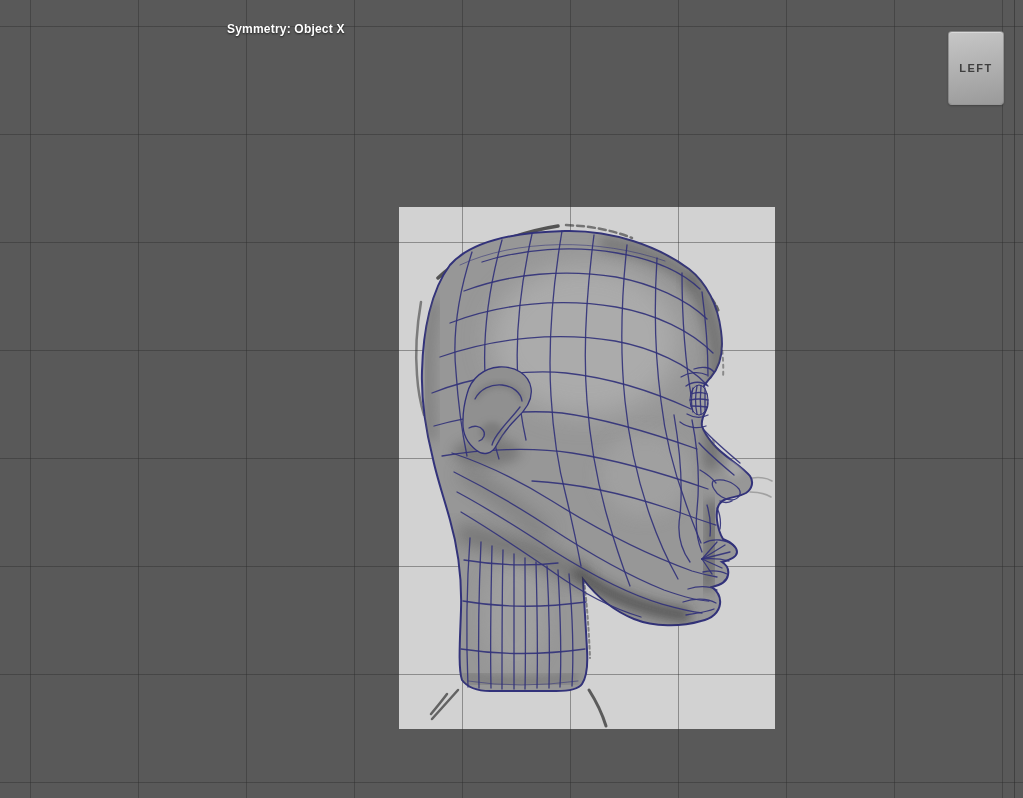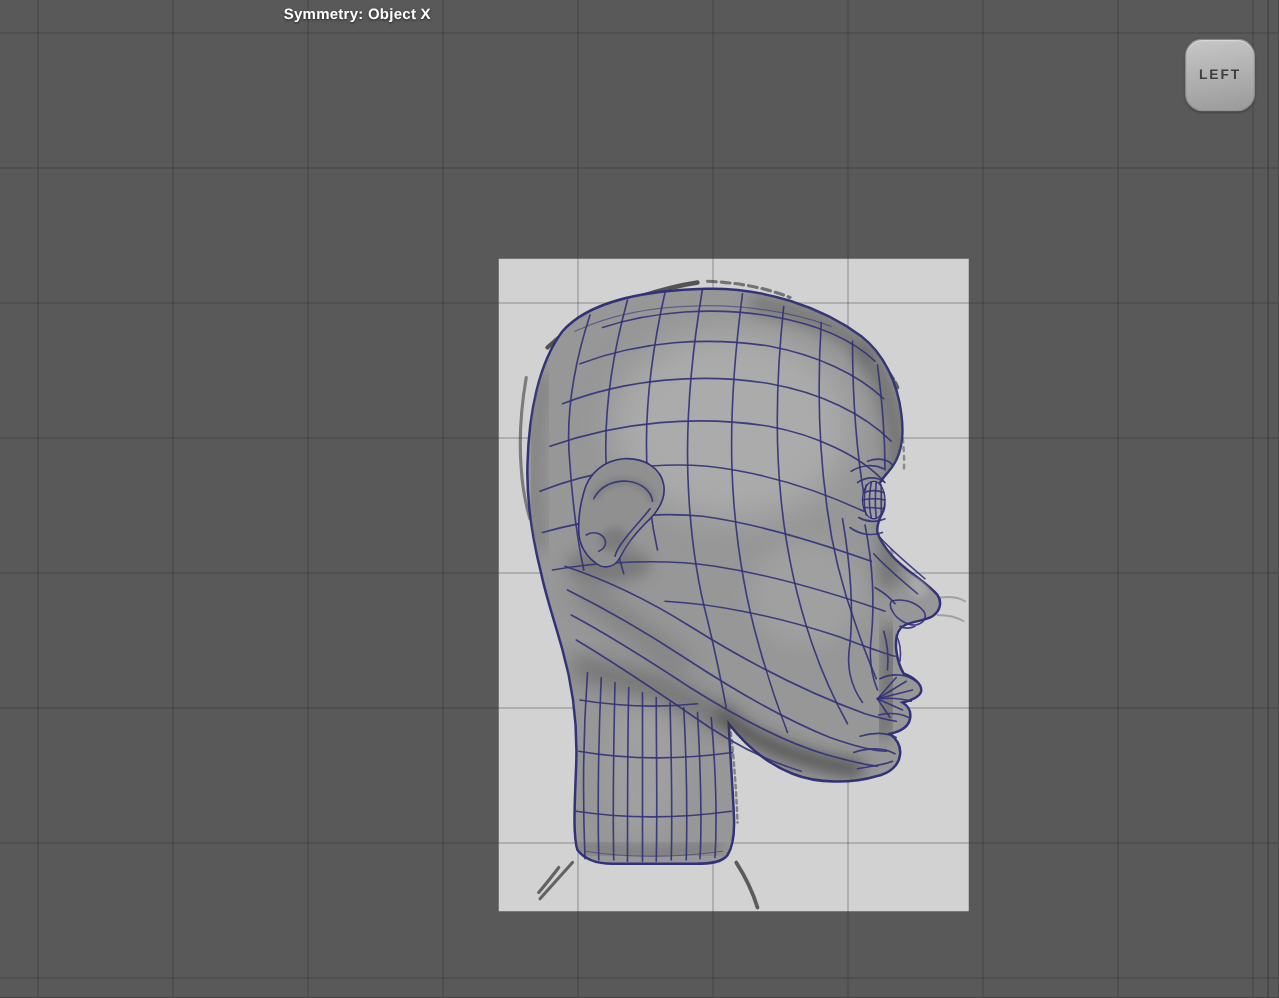--- a/index.html
+++ b/index.html
@@ -24,31 +24,31 @@
     background-size:var(--grid-size,108px) var(--grid-size,108px);
     background-position:var(--grid-ox,30px) var(--grid-oy,26px);
     pointer-events:none;
   }
   .head-svg{position:absolute;left:0;top:0;}
   .edge-line{
     position:absolute;top:0;left:1014px;width:1px;height:798px;
     background:rgba(40,40,40,.5);
   }
   .hud-symmetry{
-    position:absolute;left:227px;top:4px;
+    position:absolute;left:227px;top:22px;
     color:var(--hud-text,#fff);
     font-size:12px;font-weight:bold;letter-spacing:.2px;
     text-shadow:0 1px 2px rgba(0,0,0,.65);
     white-space:nowrap;
   }
   .view-badge{
-    position:absolute;left:948px;top:31px;width:56px;height:58px;
+    position:absolute;left:948px;top:31px;width:56px;height:74px;
     background:linear-gradient(170deg,var(--badge-top,#c7c7c7),var(--badge-bottom,#9a9a9a));
     border:1px solid rgba(120,120,120,.6);
-    border-radius:14px;
+    border-radius:4px;
     box-sizing:border-box;
     display:flex;align-items:center;justify-content:center;
     color:var(--badge-text,#3f3f3f);
     font-size:11px;font-weight:bold;letter-spacing:1.5px;
     box-shadow:inset 0 1px 0 rgba(255,255,255,.35), 0 1px 2px rgba(0,0,0,.25);
   }
   
   .wire{stroke:var(--wire,#32327a);fill:none;stroke-width:1.3;stroke-linecap:round;opacity:.92;}
   .wire.faint{opacity:.55;stroke-width:1;}
   .sil{fill:var(--surface,#979797);stroke:var(--wire,#32327a);stroke-width:2;}

